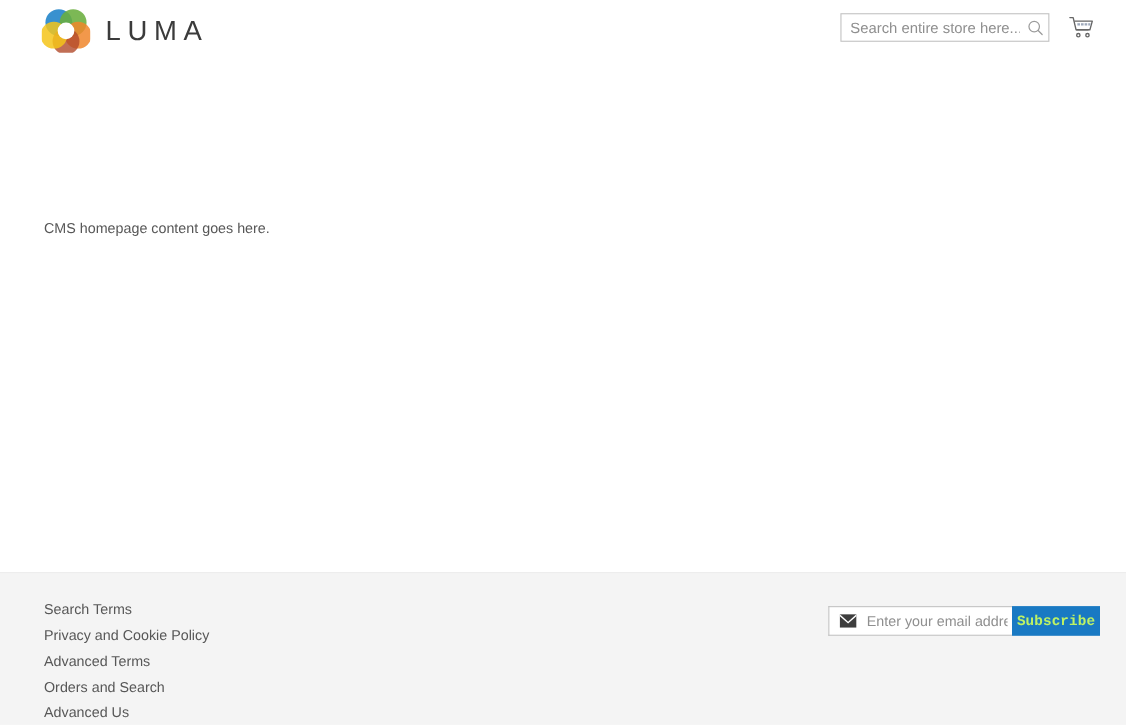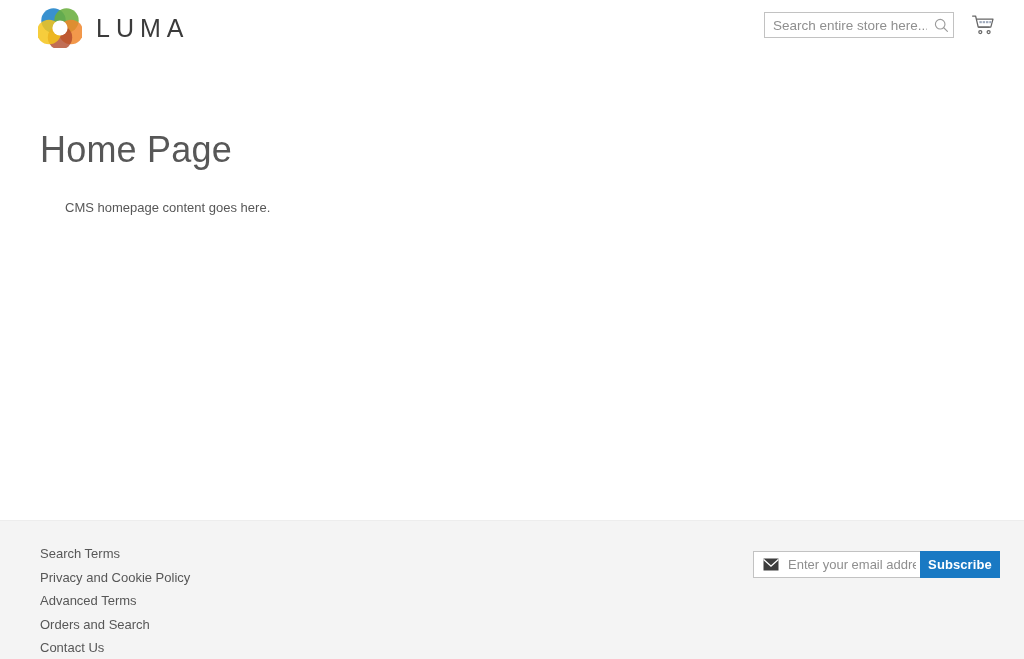--- a/index.html
+++ b/index.html
@@ -148,21 +148,20 @@
   }
 
   .cms-content {
     position: absolute;
     left: 40px;
     top: 146px;
     font-family: "Liberation Sans", sans-serif;
     font-size: 13px;
     color: #575757;
     line-height: 1.5;
-    margin-left: 25px;
   }
 
   
   .footer {
     flex: 0 0 auto;
     height: 138px;
     background: #f4f4f4;
     border-top: 1px solid #ededed;
     position: relative;
   }
@@ -227,22 +226,22 @@
   }
   .newsletter-input::placeholder {
     color: #8f8f8f;
     opacity: 1;
   }
   .subscribe-btn {
     width: 80px;
     height: 27px;
     border: none;
     background: #1979c3;
-    color: #ffffff;
-    font-family: Liberation Sans, sans-serif;
+    color: #bef264;
+    font-family: Liberation Mono, monospace;
     font-size: 13px;
     font-weight: bold;
     cursor: pointer;
     padding: 0;
     box-sizing: border-box;
     letter-spacing: 0.1px;
   }
 </style>
 </head>
 <body>
@@ -293,41 +292,40 @@
             <rect x="15.0" y="7.1" width="2.4" height="2.1"></rect>
             <rect x="18.3" y="7.1" width="2.0" height="2.1"></rect>
           </g>
         </svg>
       </button>
 
     </div>
   </div>
 
   <div class="main">
-    <h1 class="page-title">Home Page</h1>
     <div class="cms-content">CMS homepage content goes here.</div>
   </div>
 
   <div class="footer">
 
     <ul class="footer-links">
       <li>
         <a href="#">Search Terms</a>
       </li>
       <li>
         <a href="#">Privacy and Cookie Policy</a>
       </li>
       <li>
         <a href="#">Advanced Terms</a>
       </li>
       <li>
         <a href="#">Orders and Search</a>
       </li>
       <li>
-        <a href="#">Contact Us</a>
+        <a href="#">Advanced Us</a>
       </li>
     </ul>
 
     <div class="newsletter">
       <div class="newsletter-field">
         <span class="env-icon">
           <svg width="16" height="13" viewBox="0 0 16 13" xmlns="http://www.w3.org/2000/svg">
             <rect x="0.5" y="0.5" width="15" height="12" fill="#3d3d3d"></rect>
             <path d="M0.5 0.5 L8 7.2 L15.5 0.5 L15.5 2.2 L8 8.9 L0.5 2.2 Z" fill="#ffffff"></path>
           </svg>

